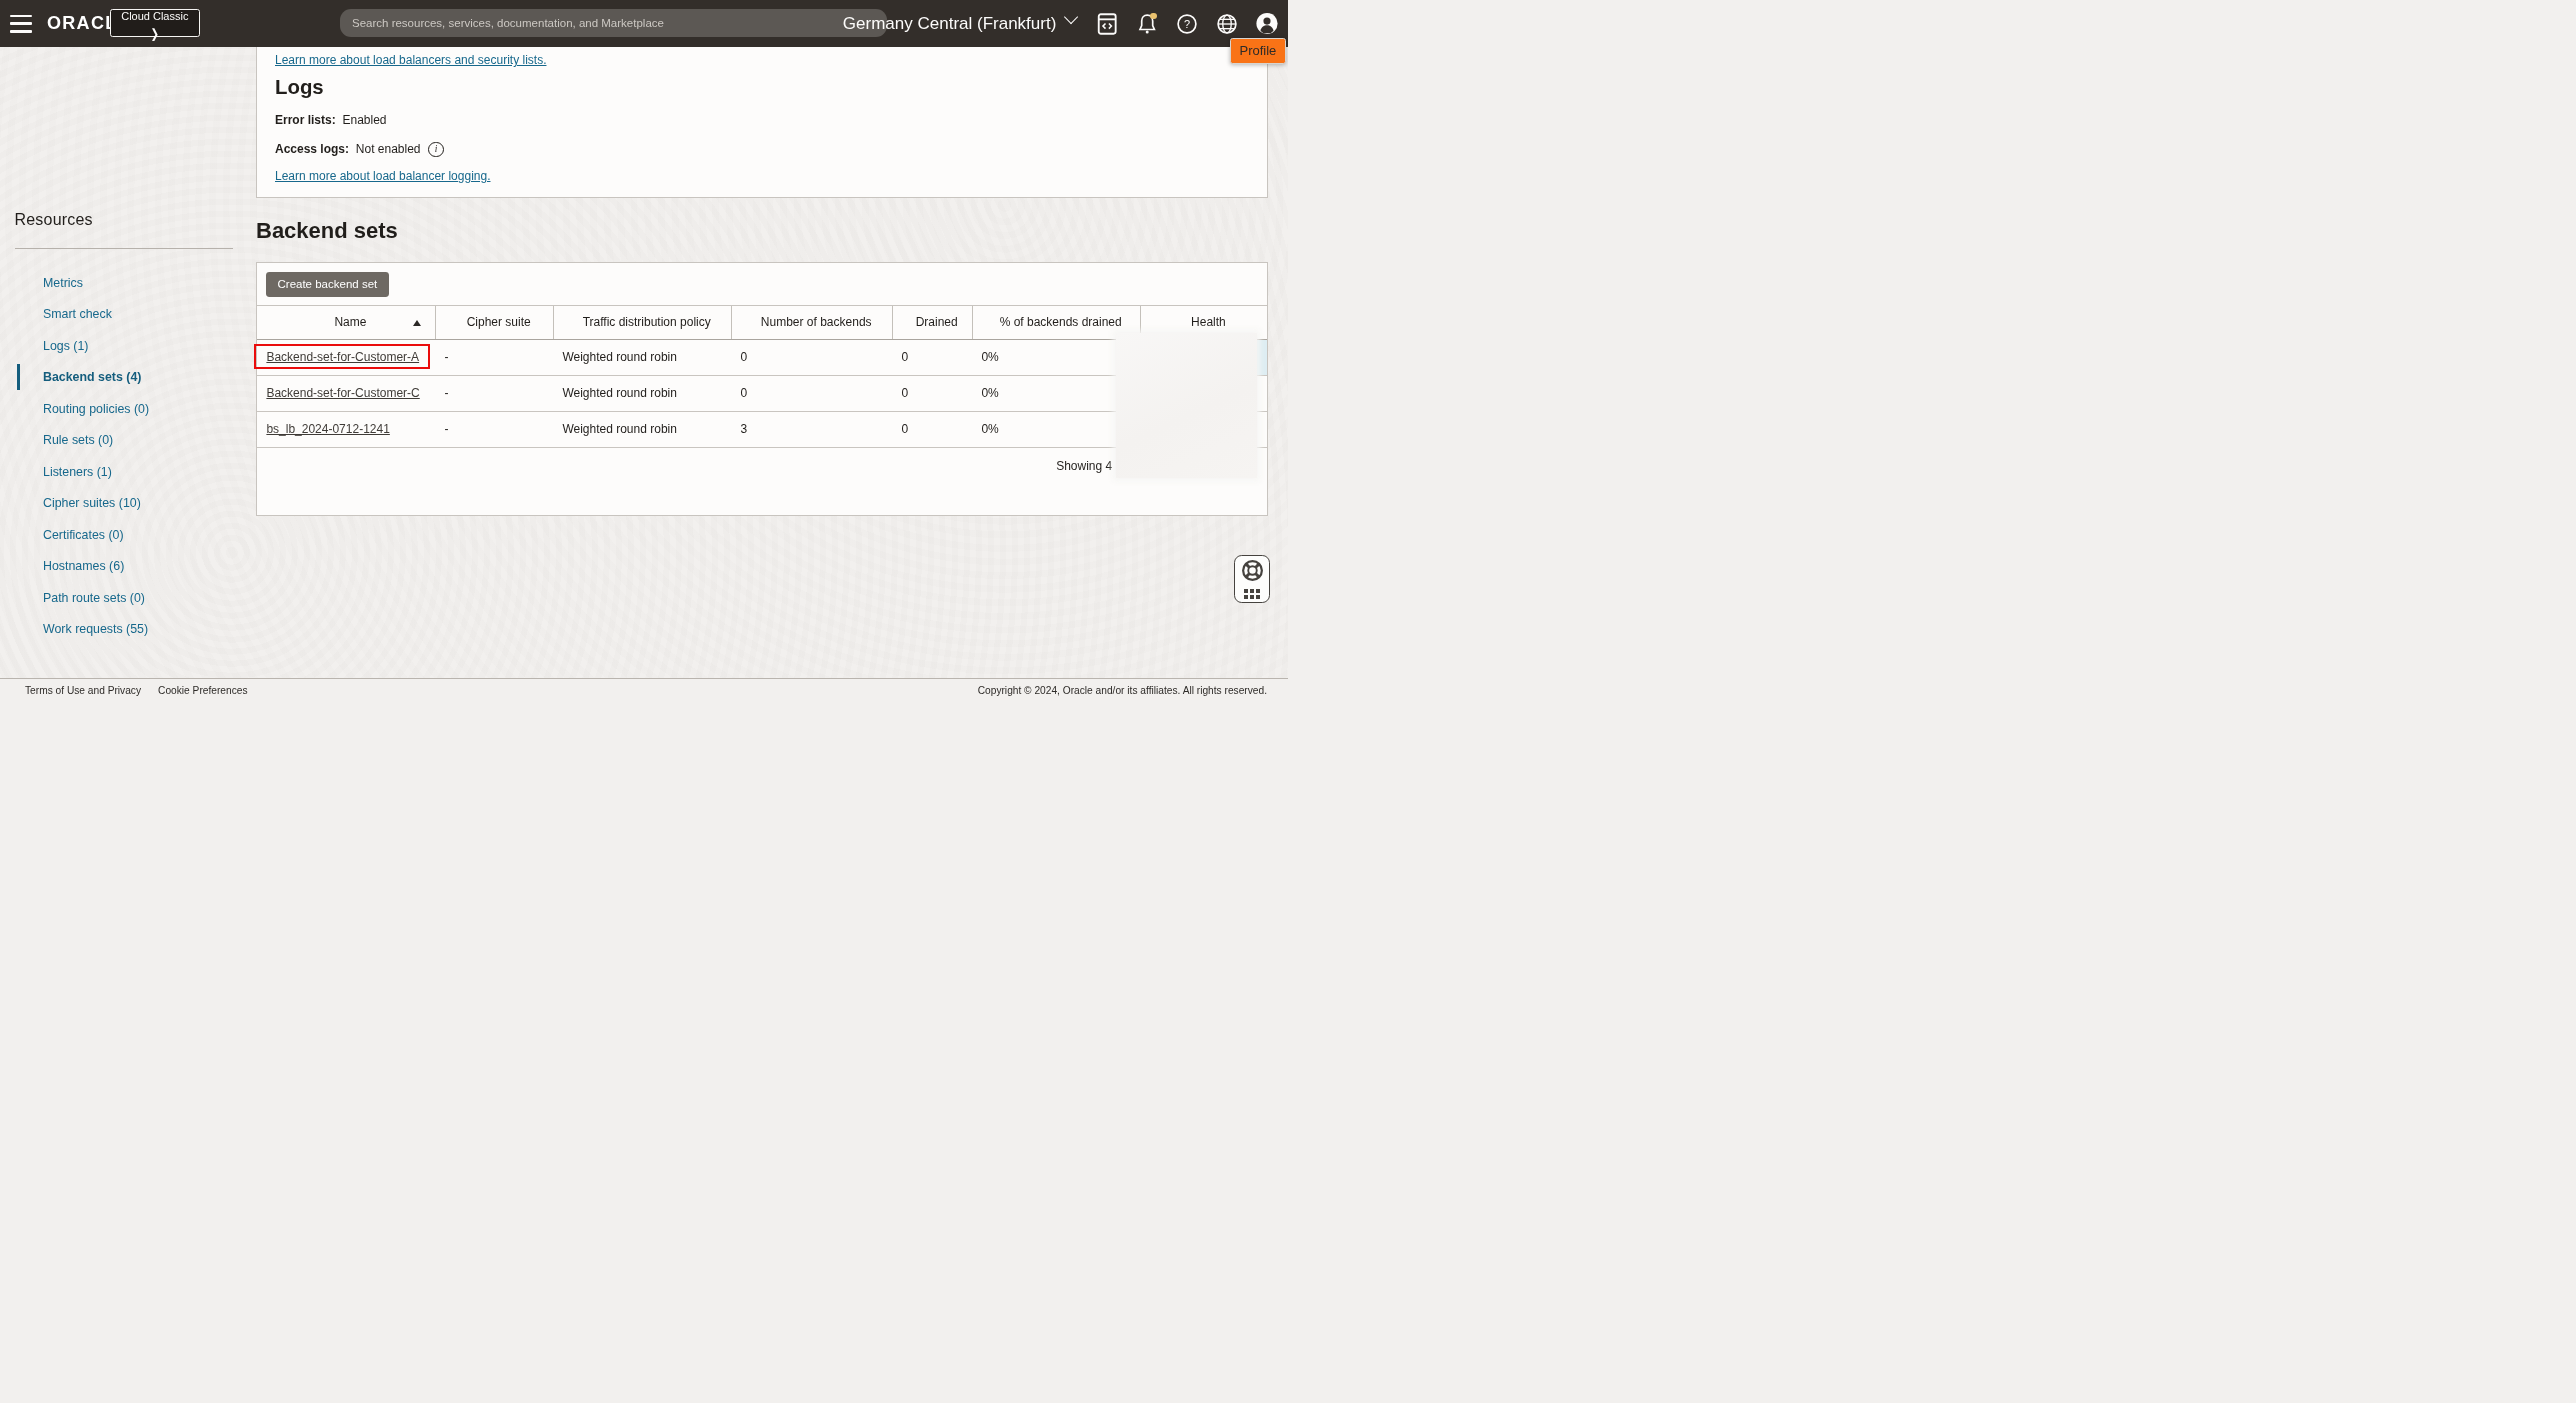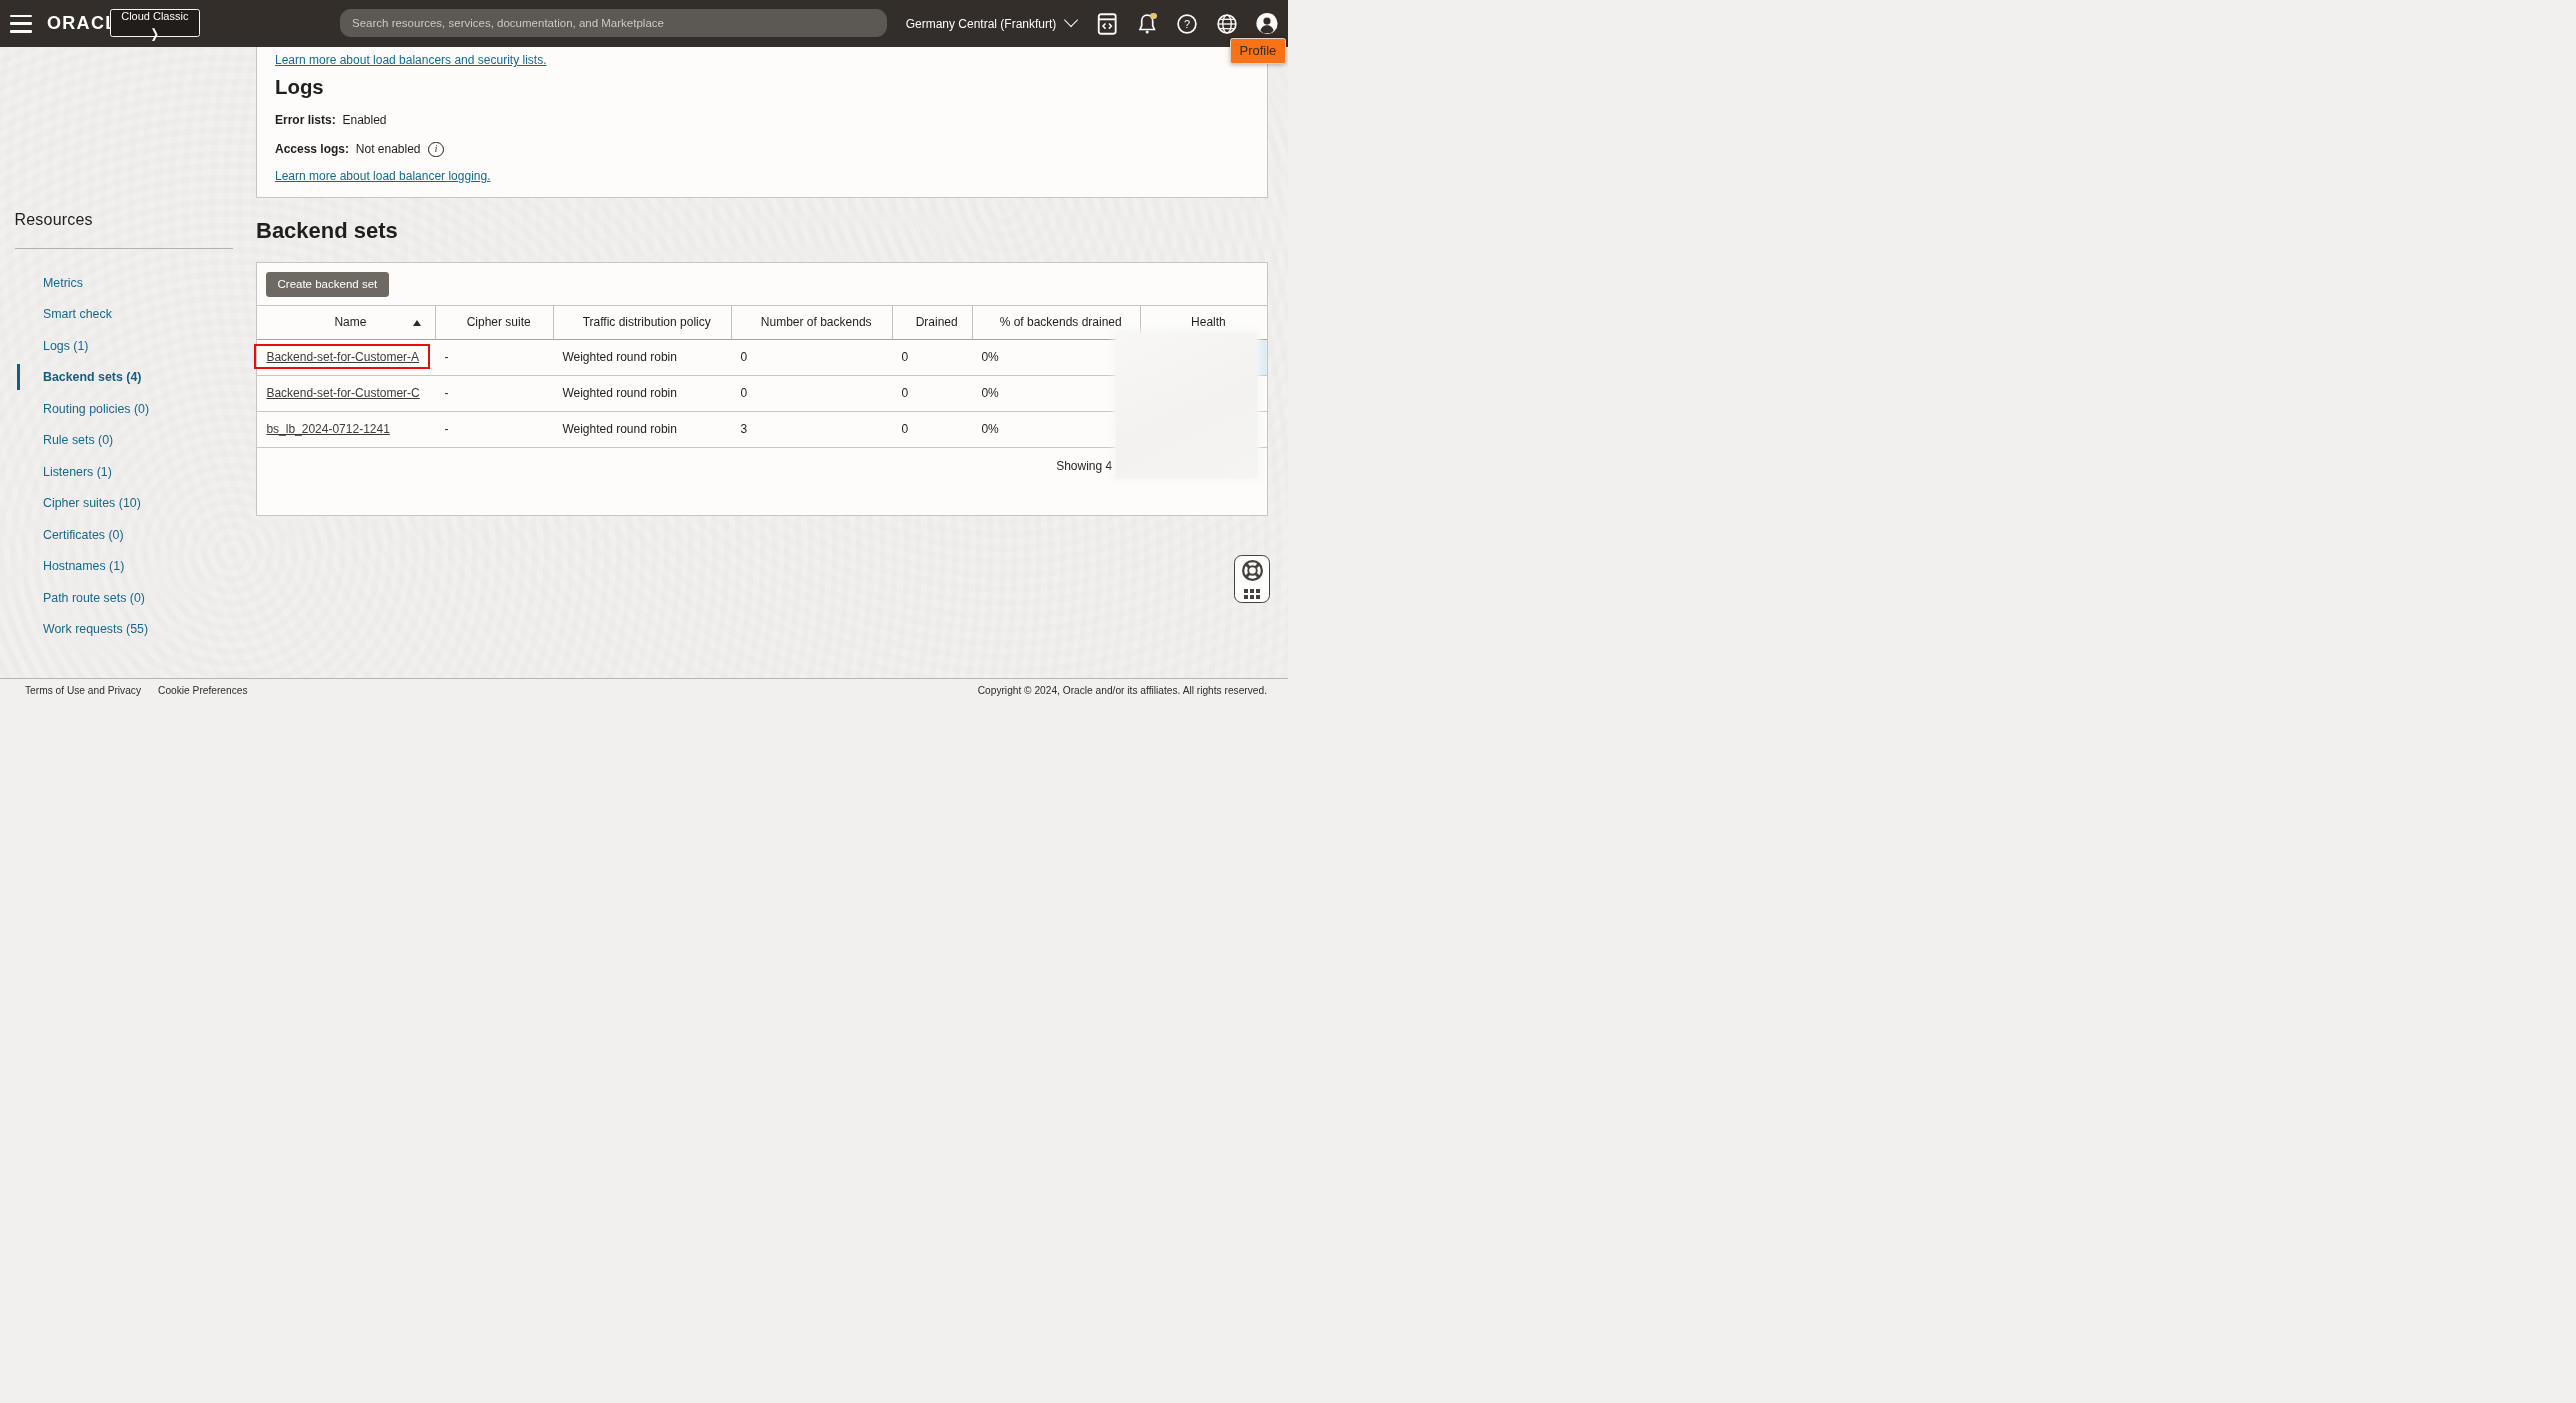--- a/index.html
+++ b/index.html
@@ -26,21 +26,21 @@
     flex-direction:column;
   }
   .cloud-classic .chev{font-size:10.2px;line-height:1;transform:scaleY(1.25);}
   .search-wrap{position:absolute;left:340px;top:9.4px;width:547px;height:28px;}
   .search-wrap input{
     width:100%;height:100%;box-sizing:border-box;background:#5c5854;border:none;border-radius:11px;
     padding:0 12px;font-size:11.5px;color:#efedeb;font-family:inherit;outline:none;
   }
   .search-wrap input::placeholder{color:#ccc8c3;opacity:1;}
   .topbar-right{position:absolute;right:10.2px;top:0;height:47px;display:flex;align-items:center;gap:18px;}
-  .region{display:flex;align-items:flex-start;gap:7.7px;color:#fcfbfa;font-size:12px;cursor:pointer;margin-right:3.4px;}
+  .region{display:flex;align-items:flex-start;gap:7.7px;color:#fcfbfa;font-size:17px;cursor:pointer;margin-right:3.4px;}
   .region .down-chev{width:9.4px;height:9.4px;border-right:1.4px solid #fcfbfa;border-bottom:1.4px solid #fcfbfa;transform:rotate(45deg) translateY(-2.6px);}
   .tbicon{width:22px;height:22px;display:flex;align-items:center;justify-content:center;cursor:pointer;position:relative;background:none;border:none;padding:0;}
   .badge-dot{position:absolute;top:0px;right:0.9px;width:6.8px;height:6.8px;border-radius:50%;background:#eac26f;}
   
   .tooltip{
     position:absolute;left:1230px;top:38px;z-index:40;background:#f97316;border:0.9px solid #d8d4cf;
     border-radius:2.6px;box-shadow:0 0.9px 4.3px rgba(0,0,0,.28);padding:4.3px 8.5px;font-size:13px;color:#2e2b28;
   }
   
   .page{
@@ -228,21 +228,21 @@
       <li>
           <a>Listeners (1)</a>
         </li>
       <li>
           <a>Cipher suites (10)</a>
         </li>
       <li>
           <a>Certificates (0)</a>
         </li>
       <li>
-          <a>Hostnames (1)</a>
+          <a>Hostnames (6)</a>
         </li>
       <li>
           <a>Path route sets (0)</a>
         </li>
       <li>
           <a>Work requests (55)</a>
         </li>
     </ul>
   </nav>
 

